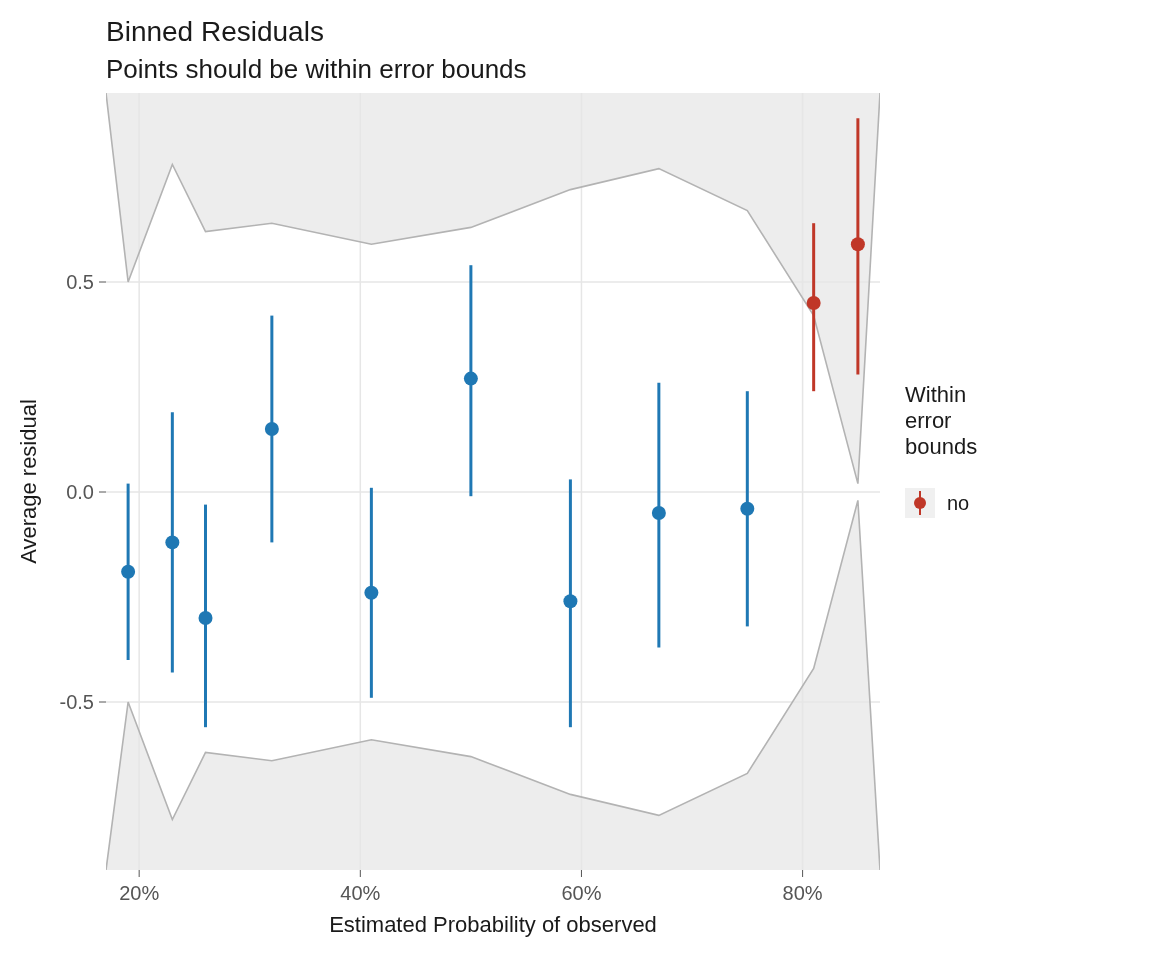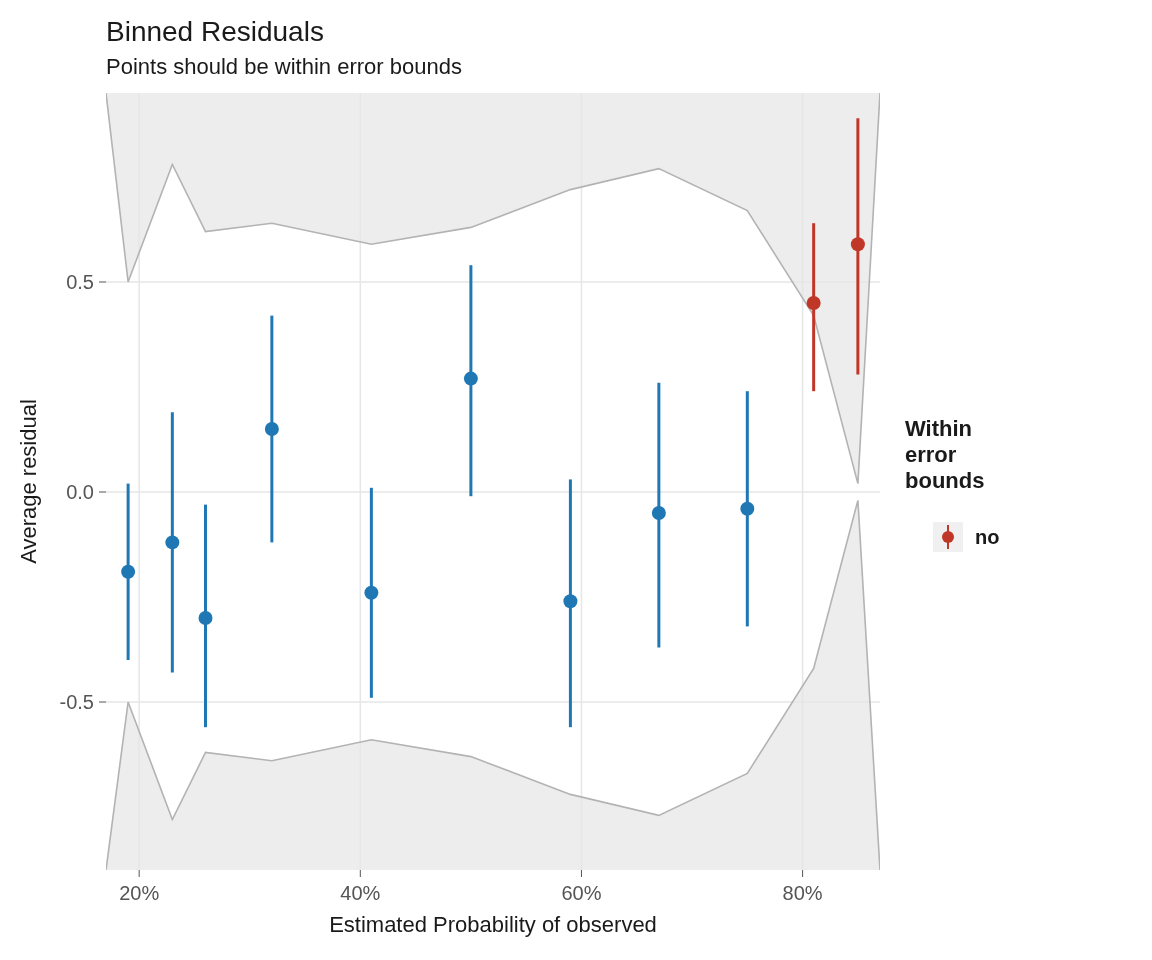--- a/index.html
+++ b/index.html
@@ -13,40 +13,39 @@
     position: relative;
     width: 936px;
     height: 960px;
   }
   .title {
     position: absolute;
     font-size: 28px;
   }
   .subtitle {
     position: absolute;
-    font-size: 22px;
+    font-size: 26px;
   }
   .axis text,
   .tick-label {
     font-size: 20px;
     fill: #555555;
   }
   .axis-title {
     font-size: 22px;
     fill: #1a1a1a;
   }
   .legend-title {
     font-size: 22px;
   }
   .legend-item {
     font-size: 20px;
     display: flex;
     align-items: center;
     margin-top: 28px;
-    margin-left: 28px;
   }
   .legend-swatch {
     width: 30px;
     height: 30px;
     background: #f0f0f0;
     display: inline-flex;
     align-items: center;
     justify-content: center;
     margin-right: 12px;
     position: relative;
@@ -128,21 +127,21 @@
       <text x="94" y="709" text-anchor="end" class="tick-label">-0.5</text>
       <line x1="99" x2="106" y1="492" y2="492" stroke="#555555" stroke-width="1"></line>
       <text x="94" y="499" text-anchor="end" class="tick-label">0.0</text>
       <line x1="99" x2="106" y1="282" y2="282" stroke="#555555" stroke-width="1"></line>
       <text x="94" y="289" text-anchor="end" class="tick-label">0.5</text>
       <text x="493" y="932" text-anchor="middle" class="axis-title">Estimated Probability of observed</text>
       <text x="0" y="0" text-anchor="middle" class="axis-title" transform="translate(36 481.5) rotate(-90)">Average residual</text>
     </svg>
 
   
-  <div style="position:absolute; left:905px; top:416px;font-weight:bold;">
+  <div style="position:absolute; left:905px; top:382px;">
     <div class="legend-title">Within error bounds</div>
 
     <div class="legend-item">
       <span class="legend-swatch">
         <span class="bar" style="background:#c03728;"></span>
         <span class="dot" style="background:#c03728;"></span>
       </span>
       <span>no</span>
     </div>
 

